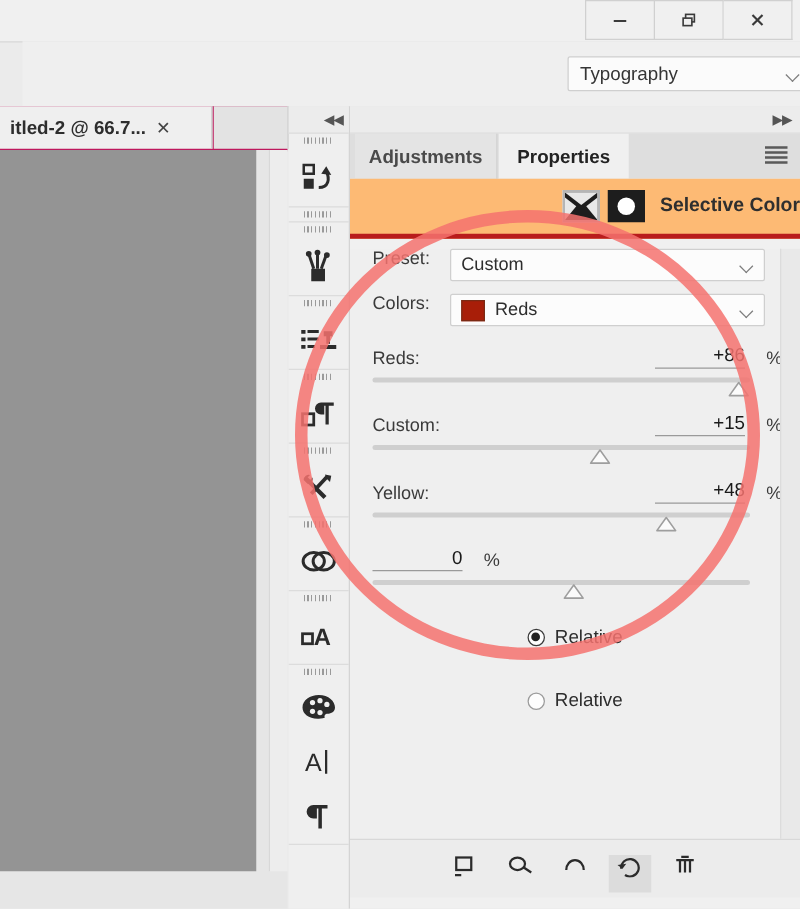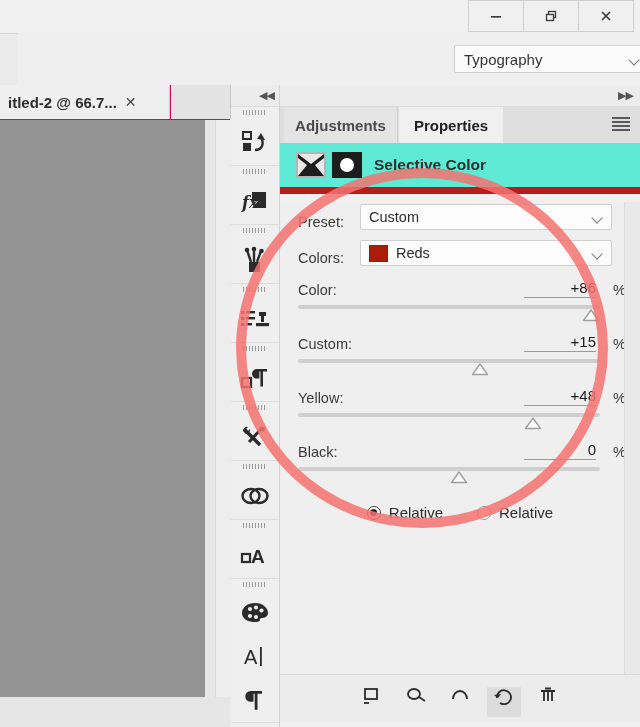--- a/index.html
+++ b/index.html
@@ -59,46 +59,46 @@
   .expand-arrows{position:absolute;right:7px;top:4px;font-size:11px;color:#555;letter-spacing:-1px;}
 
   .tabs{position:relative;height:36px;background:#dedede;}
   .tab{position:absolute;top:0;height:36px;display:flex;align-items:center;justify-content:center;
        font-size:15px;font-weight:bold;box-sizing:border-box;}
   .tab.inactive{left:4px;width:114px;background:#e4e4e4;color:#4a4a4a;border-right:1px solid #cfcfcf;}
   .tab.active{left:119px;width:104px;background:#f0f0f0;color:#222;}
   .panel-menu{position:absolute;right:10px;top:10px;width:18px;height:14px;display:flex;flex-direction:column;justify-content:space-between;}
   .panel-menu i{display:block;height:2px;background:#5a5a5a;}
 
-  .panel-header{position:relative;height:44px;background:#5eead4;border-bottom:7px solid #b91c1c;display:flex;align-items:center;padding-left:16px;}
+  .panel-header{position:relative;height:44px;background:#fdba74;border-bottom:4px solid #b91c1c;display:flex;align-items:center;padding-left:16px;justify-content:flex-end;}
   .thumb{width:30px;height:26px;flex:none;}
   .thumb.layer{border:2px solid #b5b5b5;background:#fff;padding:0;box-sizing:border-box;margin-right:6px;}
   .thumb.mask{margin-right:12px;}
   .panel-title{font-size:15.5px;font-weight:bold;color:#2f2f2f;}
 
   .panel-body{position:relative;height:472px;background:#efefef;}
 
-  .row{display:flex;align-items:flex-end;height:28px;padding:0 28px 0 18px;margin-top:8px;}
+  .row{display:flex;align-items:flex-start;height:28px;padding:0 28px 0 18px;margin-top:8px;}
   .row .lbl{font-size:14.5px;color:#3a3a3a;width:62px;flex:none;}
   .combo{flex:1;height:26px;background:#fcfcfc;border:1px solid #cfcfcf;border-radius:2px;
       display:flex;align-items:center;padding:0 8px;box-sizing:border-box;}
   .combo .val{font-size:14.5px;color:#2d2d2d;flex:1;}
   .swatch{width:17px;height:15px;margin-right:8px;border:1px solid #7a2a14;flex:none;}
 
   .slider-block{padding:0 14px 0 18px;margin-top:10px;}
   .slider-head{display:flex;align-items:flex-end;height:22px;}
   .slider-head .lbl{font-size:14.5px;color:#3a3a3a;flex:1;}
   .numfield{width:72px;text-align:right;font-size:15px;color:#1a1a1a;
             border-bottom:1px solid #9a9a9a;padding-bottom:1px;}
   .pct{width:30px;text-align:right;font-size:14.5px;color:#3a3a3a;}
   .track{position:relative;height:16px;margin-top:6px;}
   .track .bar{position:absolute;left:0;right:26px;top:1px;height:4px;background:#cfcfcf;border-radius:2px;}
   .thumbmark{position:absolute;top:4px;width:18px;height:13px;margin-left:-9px;}
 
-  .radios{display:flex;align-items:center;justify-content:center;gap:34px;margin-top:22px;}
+  .radios{display:flex;align-items:center;justify-content:center;gap:34px;margin-top:22px;flex-direction:column;}
   .radio{display:flex;align-items:center;gap:8px;}
   .radio .dot{width:14px;height:14px;border-radius:50%;border:1px solid #9b9b9b;background:#fdfdfd;
       display:flex;align-items:center;justify-content:center;box-sizing:border-box;}
   .radio.on .dot{border-color:#3a3a3a;}
   .radio.on .dot::after{content:"";width:7px;height:7px;border-radius:50%;background:#222;}
   .radio .rl{font-size:15px;color:#2d2d2d;}
 
   .panel-scroll{position:absolute;right:0;top:0;width:15px;height:472px;background:#e9e9e9;border-left:1px solid #dcdcdc;}
 
   .panel-footer{position:relative;height:34px;background:#ececec;border-top:1px solid #d8d8d8;
@@ -172,27 +172,20 @@
           <path d="M14 21 C22 21 23 14 20 8" stroke="#2b2b2b" stroke-width="2.4" fill="none"></path>
           <path d="M16 10 L20 4 L24 11 Z" fill="#2b2b2b"></path>
         </svg>
       </div>
     </div>
 
     <div class="railgroup">
       <div class="grip">
           <i></i>
         </div>
-      <div class="railicon">
-        <svg width="30" height="26" viewBox="0 0 30 26">
-          <path d="M12 4 h14 v16 h-14" fill="#2b2b2b"></path>
-          <path d="M12 20 L18 13 L12 13 Z" fill="#f0f0f0"></path>
-          <text x="2" y="20" font-family="DejaVu Serif, serif" font-style="italic" font-weight="bold" font-size="16" fill="#2b2b2b">fx</text>
-        </svg>
-      </div>
     </div>
 
     <div class="railgroup">
       <div class="grip">
           <i></i>
         </div>
       <div class="railicon">
         <svg width="28" height="28" viewBox="0 0 28 28">
           <rect x="8" y="16" width="11" height="10" fill="#2b2b2b"></rect>
           <path d="M10 16 L6 4" stroke="#2b2b2b" stroke-width="2.4"></path>
@@ -353,21 +346,21 @@
         <span class="combo">
           <span class="swatch" id="colors-swatch" style="background: rgb(168, 30, 8);"></span>
           <span class="val">Reds</span>
           <span class="chev"></span>
         </span>
       </div>
 
       <div id="sliders">
           <div class="slider-block">
             <div class="slider-head">
-              <span class="lbl">Color:</span>
+              <span class="lbl">Reds:</span>
               <span class="numfield">+86</span>
               <span class="pct">%</span>
             </div>
             <div class="track">
               <span class="bar"></span>
               <span class="thumbmark" style="left:89.42%"><svg width="18" height="13" viewBox="0 0 18 13">
                   <path d="M9 1 L16.5 11.5 L1.5 11.5 Z" fill="#fbfbfb" stroke="#9e9e9e" stroke-width="1.3" stroke-linejoin="round"></path>
                 </svg></span>
             </div>
           </div>
@@ -392,21 +385,20 @@
             </div>
             <div class="track">
               <span class="bar"></span>
               <span class="thumbmark" style="left:71.56%"><svg width="18" height="13" viewBox="0 0 18 13">
                   <path d="M9 1 L16.5 11.5 L1.5 11.5 Z" fill="#fbfbfb" stroke="#9e9e9e" stroke-width="1.3" stroke-linejoin="round"></path>
                 </svg></span>
             </div>
           </div>
           <div class="slider-block">
             <div class="slider-head">
-              <span class="lbl">Black:</span>
               <span class="numfield">0</span>
               <span class="pct">%</span>
             </div>
             <div class="track">
               <span class="bar"></span>
               <span class="thumbmark" style="left:49%"><svg width="18" height="13" viewBox="0 0 18 13">
                   <path d="M9 1 L16.5 11.5 L1.5 11.5 Z" fill="#fbfbfb" stroke="#9e9e9e" stroke-width="1.3" stroke-linejoin="round"></path>
                 </svg></span>
             </div>
           </div>

